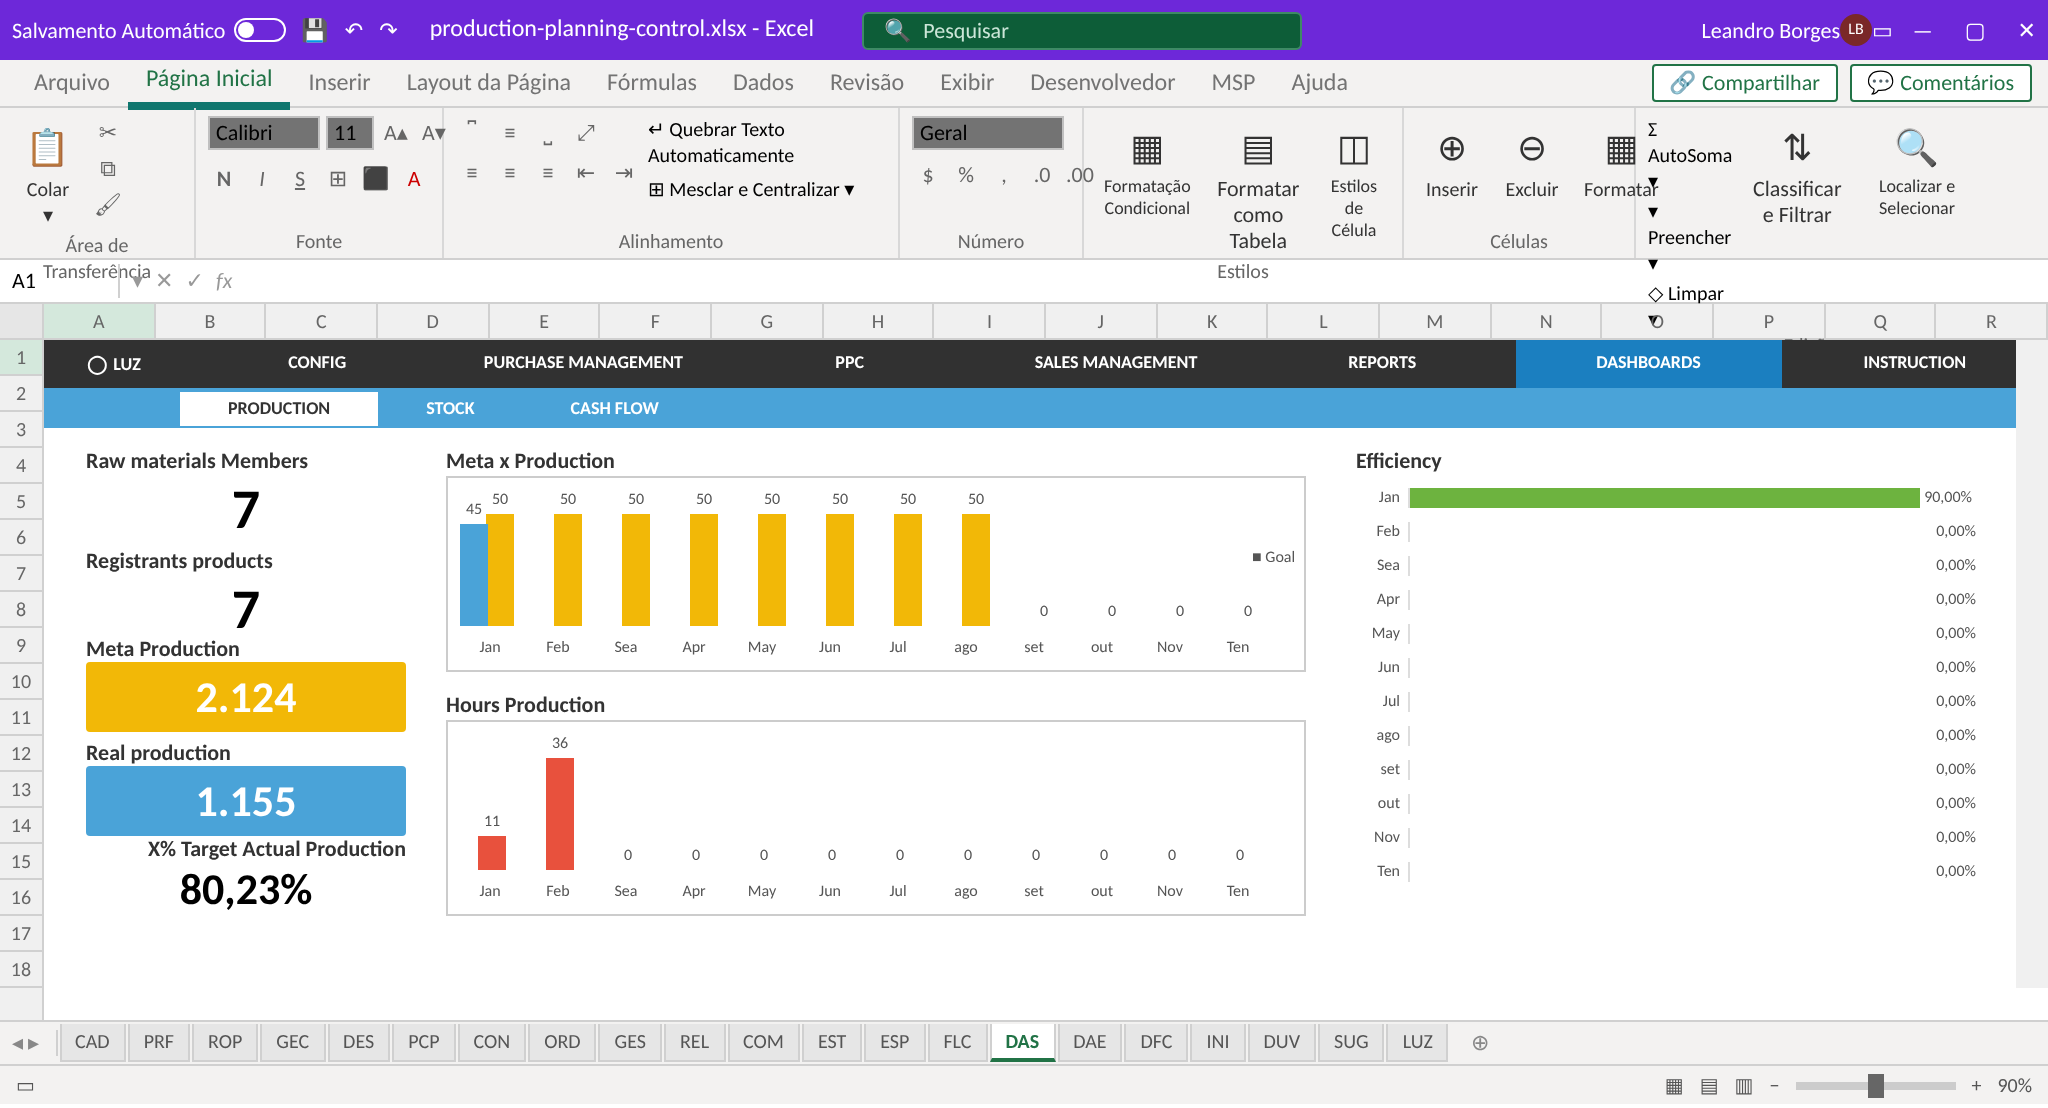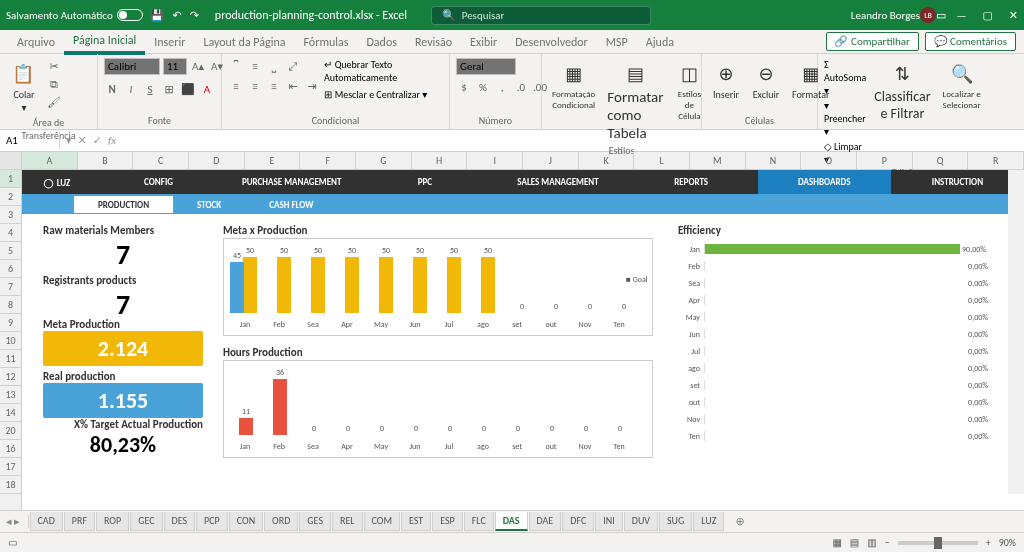--- a/index.html
+++ b/index.html
@@ -1,19 +1,19 @@
 <!DOCTYPE html>
 <html><head>
 <meta charset="utf-8">
 <style>
 * { box-sizing: border-box; margin: 0; padding: 0; font-family: 'Segoe UI', Calibri, sans-serif; }
 body { background: #fff; width: 1024px; height: 554px; overflow: hidden; font-size: 11px; }
 
 
-.titlebar { background: #15803d; color: #fff; height: 30px; display: flex; align-items: center; padding: 0 6px; }
+.titlebar { background: #6d28d9; color: #fff; height: 30px; display: flex; align-items: center; padding: 0 6px; }
 .titlebar .auto-save { display: flex; align-items: center; gap: 4px; font-size: 11px; }
 .titlebar .toggle { width: 26px; height: 12px; border: 1px solid #fff; border-radius: 7px; position: relative; }
 .titlebar .toggle::before { content: ''; width: 8px; height: 8px; background: #fff; border-radius: 50%; position: absolute; left: 1px; top: 1px; }
 .titlebar .qat { margin-left: 8px; display: flex; gap: 8px; color:#fff; }
 .titlebar .filename { margin-left: 16px; font-size: 12px; }
 .titlebar .search-box { background: #0d5d38; border: 1px solid #3e8a65; border-radius: 3px; padding: 2px 10px; margin-left: 24px; display: flex; align-items: center; gap: 6px; width: 220px; color:#cce6d8; }
 .titlebar .right-group { margin-left: auto; display: flex; align-items: center; gap: 0; }
 .titlebar .user-badge { background: #7a2828; width:16px; height: 16px; border-radius: 50%; font-size: 8px; display: flex; align-items: center; justify-content: center; }
 .titlebar .win-btns { display: flex; gap: 16px; margin-left: 10px; }
 .titlebar .win-btns span { cursor: pointer; }
@@ -54,21 +54,21 @@
 .row-h { height:18px; border-bottom:1px solid #d0d0d0; text-align:center; font-size:10px; color:#666; padding-top:2px; }
 .row-h.sel { background:#d4e8dc; }
 .grid { flex:1; position:relative; background:#fff; }
 
 
 .dash-navbar { position:absolute; top:0; left:0; right:0; height:24px; background:#313131; display:flex; color:#fff; }
 .dash-logo { width:70px; display:flex; align-items:center; justify-content:center; font-size:9px; font-weight:bold; gap:3px;}
 .dash-nav-item { flex:1; display:flex; align-items:center; justify-content:center; font-size:9px; font-weight:bold; text-align:center; line-height:1.1; }
 .dash-nav-item.active { background:#1b7fc0; }
 
-.dash-subnav { position:absolute; top:24px; left:0; right:0; height:20px; background:#4aa3d8; display:flex; align-items:center; padding-left:52px; }
+.dash-subnav { position:absolute; top:24px; left:0; right:0; height:20px; background:#4aa3d8; display:flex; align-items:center; padding-left:68px; }
 .dash-sub-item { color:#fff; font-size:9px; font-weight:bold; padding:3px 24px; text-align:center; }
 .dash-sub-item.active { background:#fff; color:#333; }
 
 .dash-body { position:absolute; top:48px; left:16px; right:10px; bottom:0; background:#fff; }
 
 .kpi-box { position:absolute; }
 .kpi-label { font-size:11px; font-weight:bold; color:#333; }
 .kpi-val { font-size:28px; font-weight:bold; text-align:center; }
 .kpi-color-box { padding:4px 0; border-radius:2px; color:#fff; font-size:22px; font-weight:bold; text-align:center; }
 
@@ -187,44 +187,44 @@
           <span class="small-btn">≡</span>
           <span class="small-btn">⇤</span>
           <span class="small-btn">⇥</span>
         </div>
       </div>
       <div style="display:flex;flex-direction:column;gap:4px;font-size:10px">
         <span>↵ <span>Quebrar Texto Automaticamente</span></span>
         <span>⊞ <span>Mesclar e Centralizar</span> ▾</span>
       </div>
     </div>
-    <div class="label">Condicional</div>
+    <div class="label">Alinhamento</div>
   </div>
   <div class="ribbon-group" style="width:92px">
     <div class="body" style="flex-direction:column">
-      <span class="combo" style="width:60px">Geral</span>
+      <span class="combo" style="width:76px">Geral</span>
       <div class="mini-row">
         <span class="small-btn">$</span>
         <span class="small-btn">%</span>
         <span class="small-btn">,</span>
         <span class="small-btn">.0</span>
         <span class="small-btn">.00</span>
       </div>
     </div>
     <div class="label">Número</div>
   </div>
   <div class="ribbon-group" style="width:160px">
     <div class="body">
       <div class="big-btn">
           <span class="icn">▦</span>
           <span style="font-size:9px;text-align:center">Formatação Condicional</span>
         </div>
       <div class="big-btn">
           <span class="icn">▤</span>
-          <span style="font-size:15px;">Formatar como Tabela</span>
+          <span style="font-size:11px;text-align:center">Formatar como Tabela</span>
         </div>
       <div class="big-btn">
           <span class="icn">◫</span>
           <span style="font-size:9px;text-align:center">Estilos de Célula</span>
         </div>
     </div>
     <div class="label">Estilos</div>
   </div>
   <div class="ribbon-group" style="width:116px">
     <div class="body">
@@ -245,25 +245,25 @@
   </div>
   <div class="ribbon-group" style="width:174px;border-right:none">
     <div class="body">
       <div style="display:flex;flex-direction:column;gap:2px;font-size:10px">
         <span>Σ <span>AutoSoma</span> ▾</span>
         <span>▾ <span>Preencher</span> ▾</span>
         <span>◇ <span>Limpar</span> ▾</span>
       </div>
       <div class="big-btn">
           <span class="icn">⇅</span>
-          <span style="font-size:14px;text-align:center">Classificar e Filtrar</span>
+          <span style="font-size:11px;text-align:center">Classificar e Filtrar</span>
         </div>
       <div class="big-btn">
           <span class="icn">🔍</span>
-          <span style="font-size:9px;text-align:left">Localizar e Selecionar</span>
+          <span style="font-size:9px;text-align:center">Localizar e Selecionar</span>
         </div>
     </div>
     <div class="label">Edição</div>
   </div>
 </div>
 
 <div class="formula-bar">
   <div class="name-box">A1</div>
   <div class="fb-btns">
     <span>▾</span>
@@ -307,21 +307,21 @@
       <div class="row-h">5</div>
       <div class="row-h">6</div>
       <div class="row-h">7</div>
       <div class="row-h">8</div>
       <div class="row-h">9</div>
       <div class="row-h">10</div>
       <div class="row-h">11</div>
       <div class="row-h">12</div>
       <div class="row-h">13</div>
       <div class="row-h">14</div>
-      <div class="row-h">20</div>
+      <div class="row-h">15</div>
       <div class="row-h">16</div>
       <div class="row-h">17</div>
       <div class="row-h">18</div>
     </div>
   <div class="grid">
 
     <div class="dash-navbar">
       <div class="dash-logo">◯ <span>LUZ</span></div>
       <div id="dash-nav-host" style="flex:1;display:flex">
           <div class="dash-nav-item">CONFIG</div>

